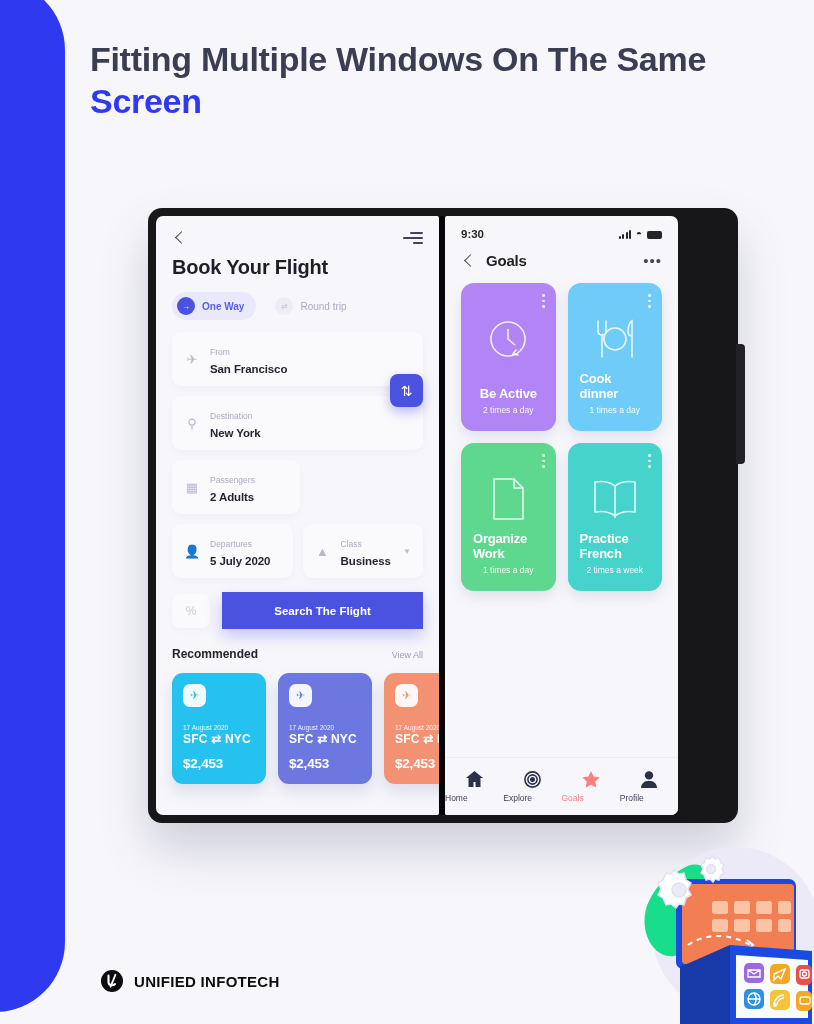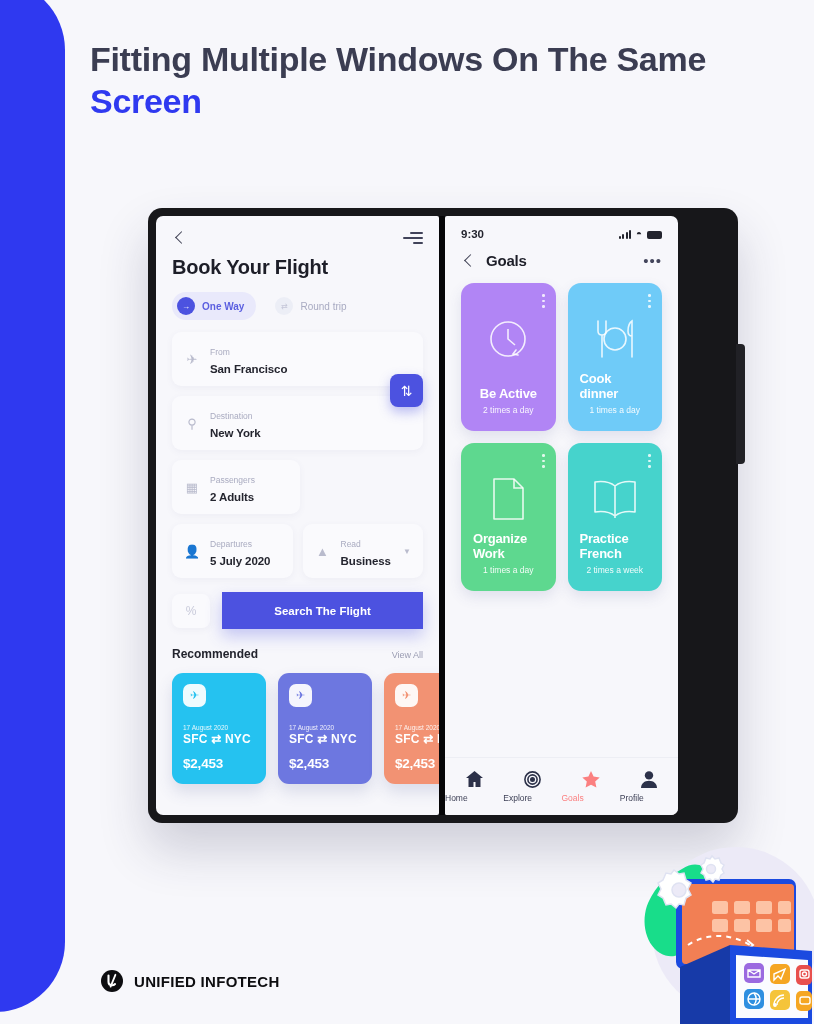--- a/index.html
+++ b/index.html
@@ -252,21 +252,21 @@
           <div class="field">
             <span class="field-icon">👤</span>
             <span>
               <span class="field-lbl">Departures</span><br>
               <span class="field-val">5 July 2020</span>
             </span>
           </div>
           <div class="field">
             <span class="field-icon">▲</span>
             <span>
-              <span class="field-lbl">Read</span><br>
+              <span class="field-lbl">Class</span><br>
               <span class="field-val">Business</span>
             </span>
             <span class="chev-sm">▼</span>
           </div>
         </div>
       </div>
 
       <div class="actions">
         <div class="discount-btn">%</div>
         <div class="search-btn">Search The Flight</div>

